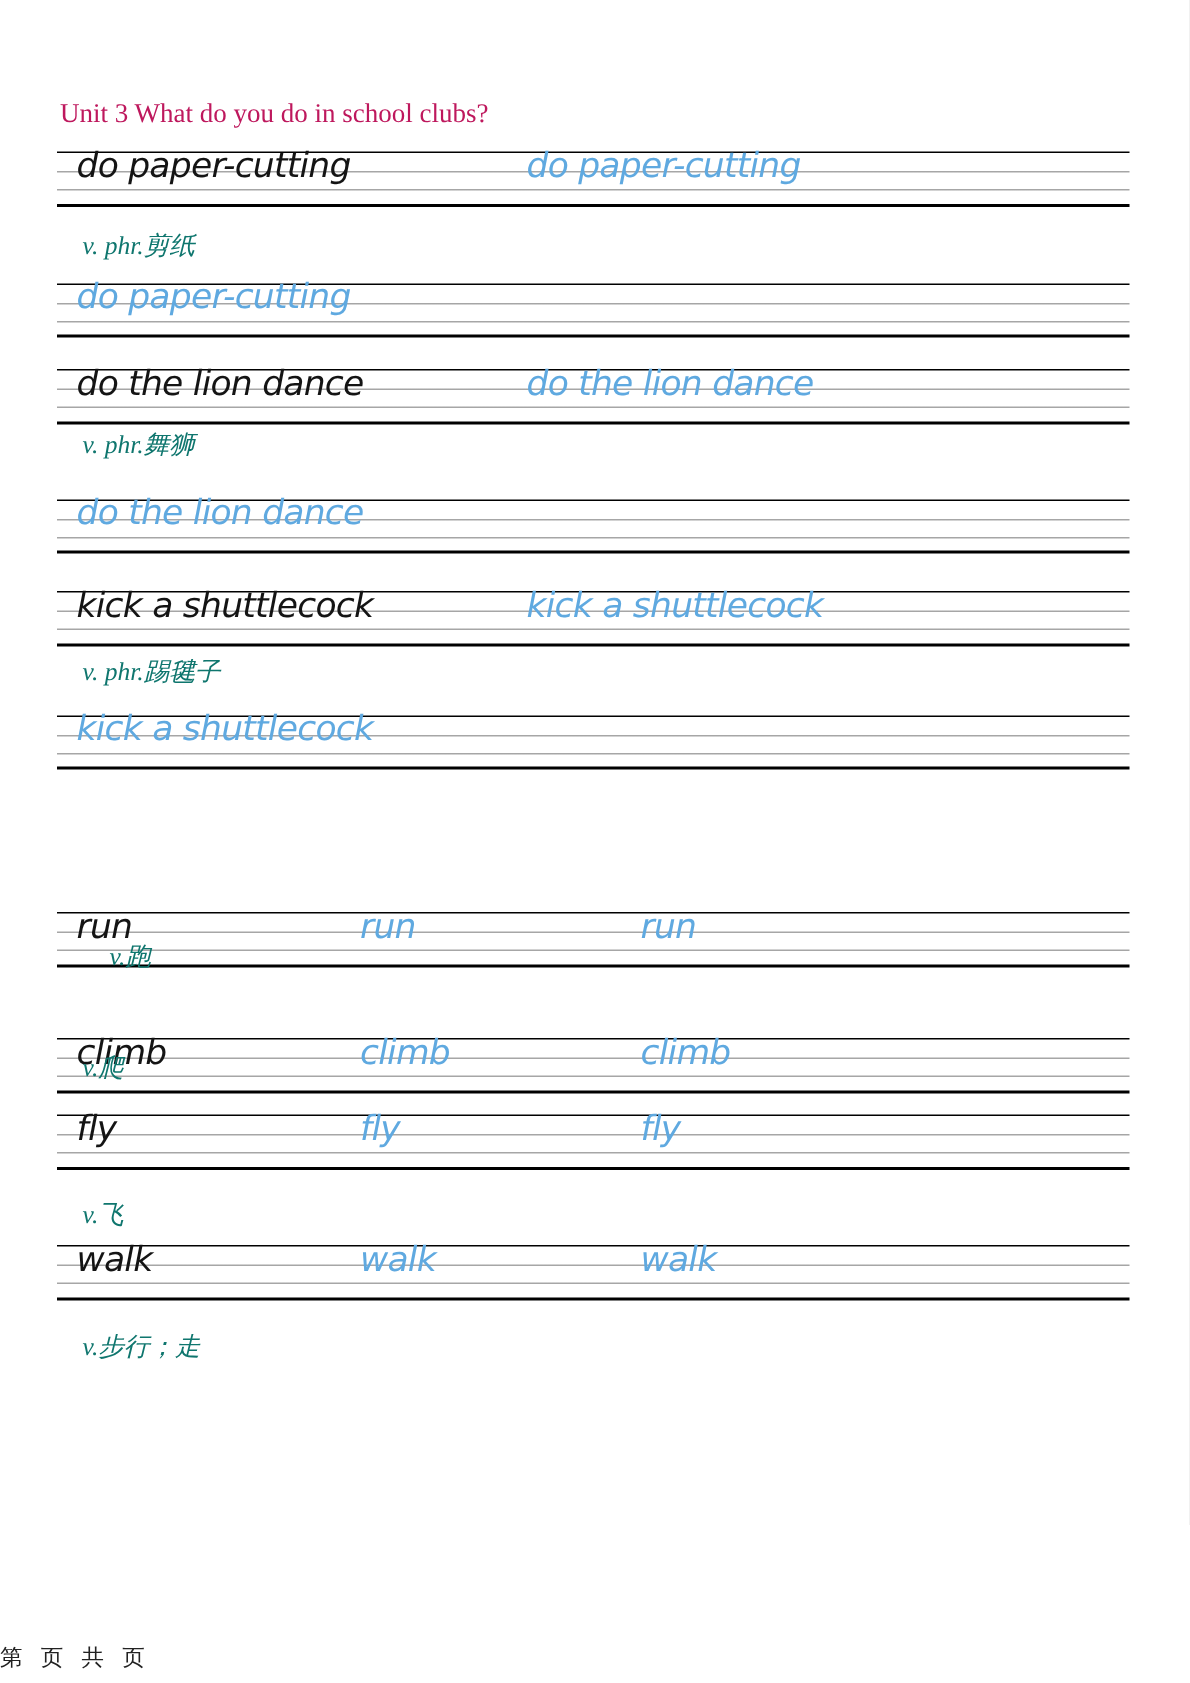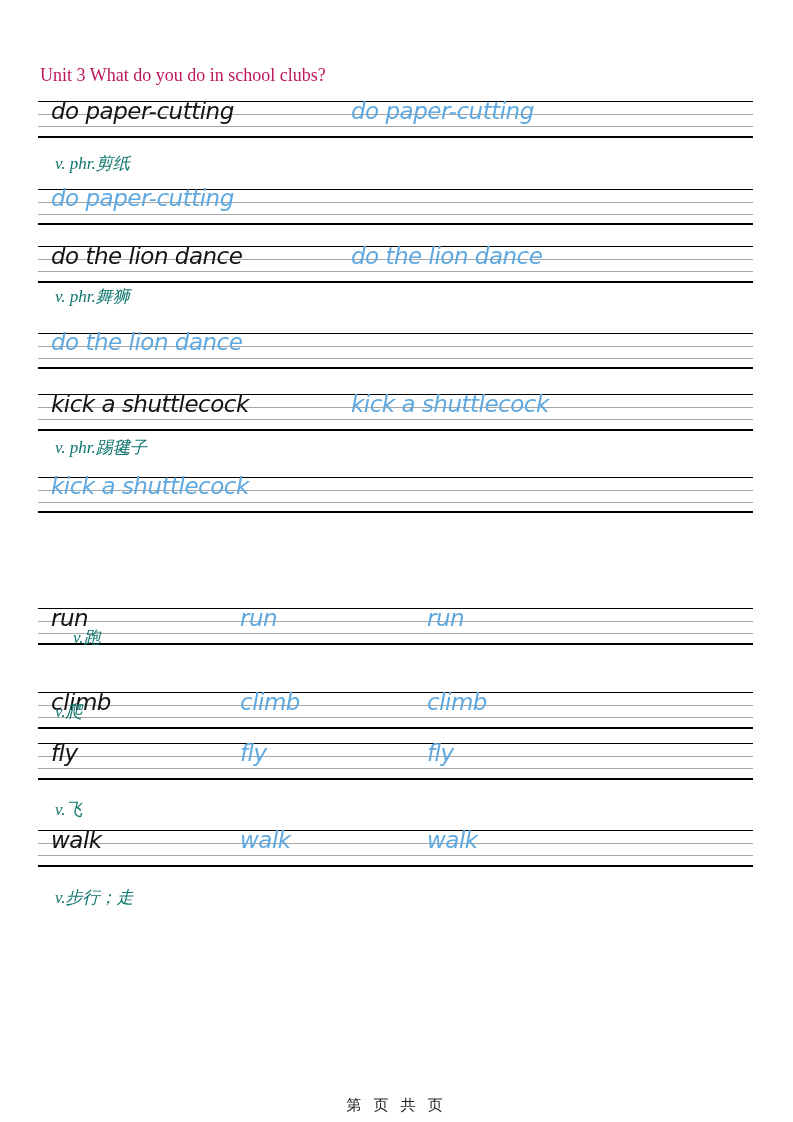--- a/index.html
+++ b/index.html
@@ -45,21 +45,21 @@
   .pos-t4a    { left:202px; }  
   .pos-t4b    { left:389px; }  
   
   .def {
     position:absolute; left:55px;
     font-family:"Liberation Serif","DejaVu Serif",serif;
     font-size:17px; line-height:23px; color:#0f766e; white-space:nowrap;font-style:italic;
   }
   
   .footer {
-    position:absolute; left:0; right:0; top:1096px; text-align:center;
+    position:absolute; left:0; right:0; top:1096px; 
     font-family:"Liberation Sans","DejaVu Sans",sans-serif;
     font-size:15px; letter-spacing:4px; color:#222;
   }
 </style>
 </head>
 <body>
 
 <div id="page">
 
 

